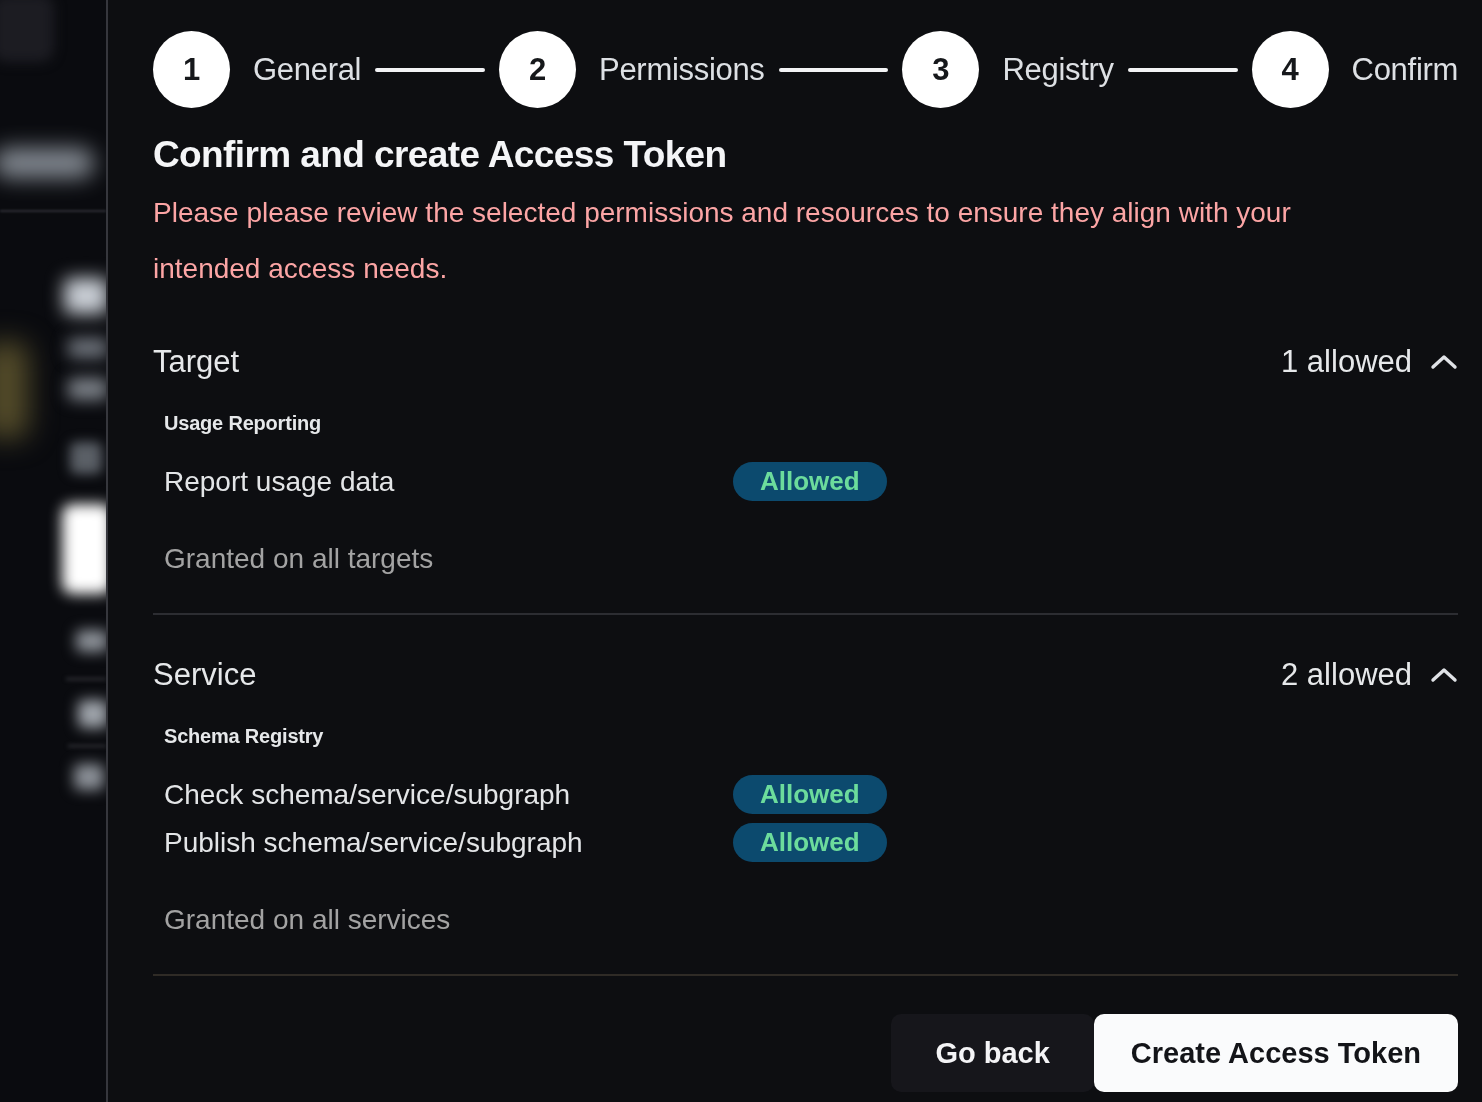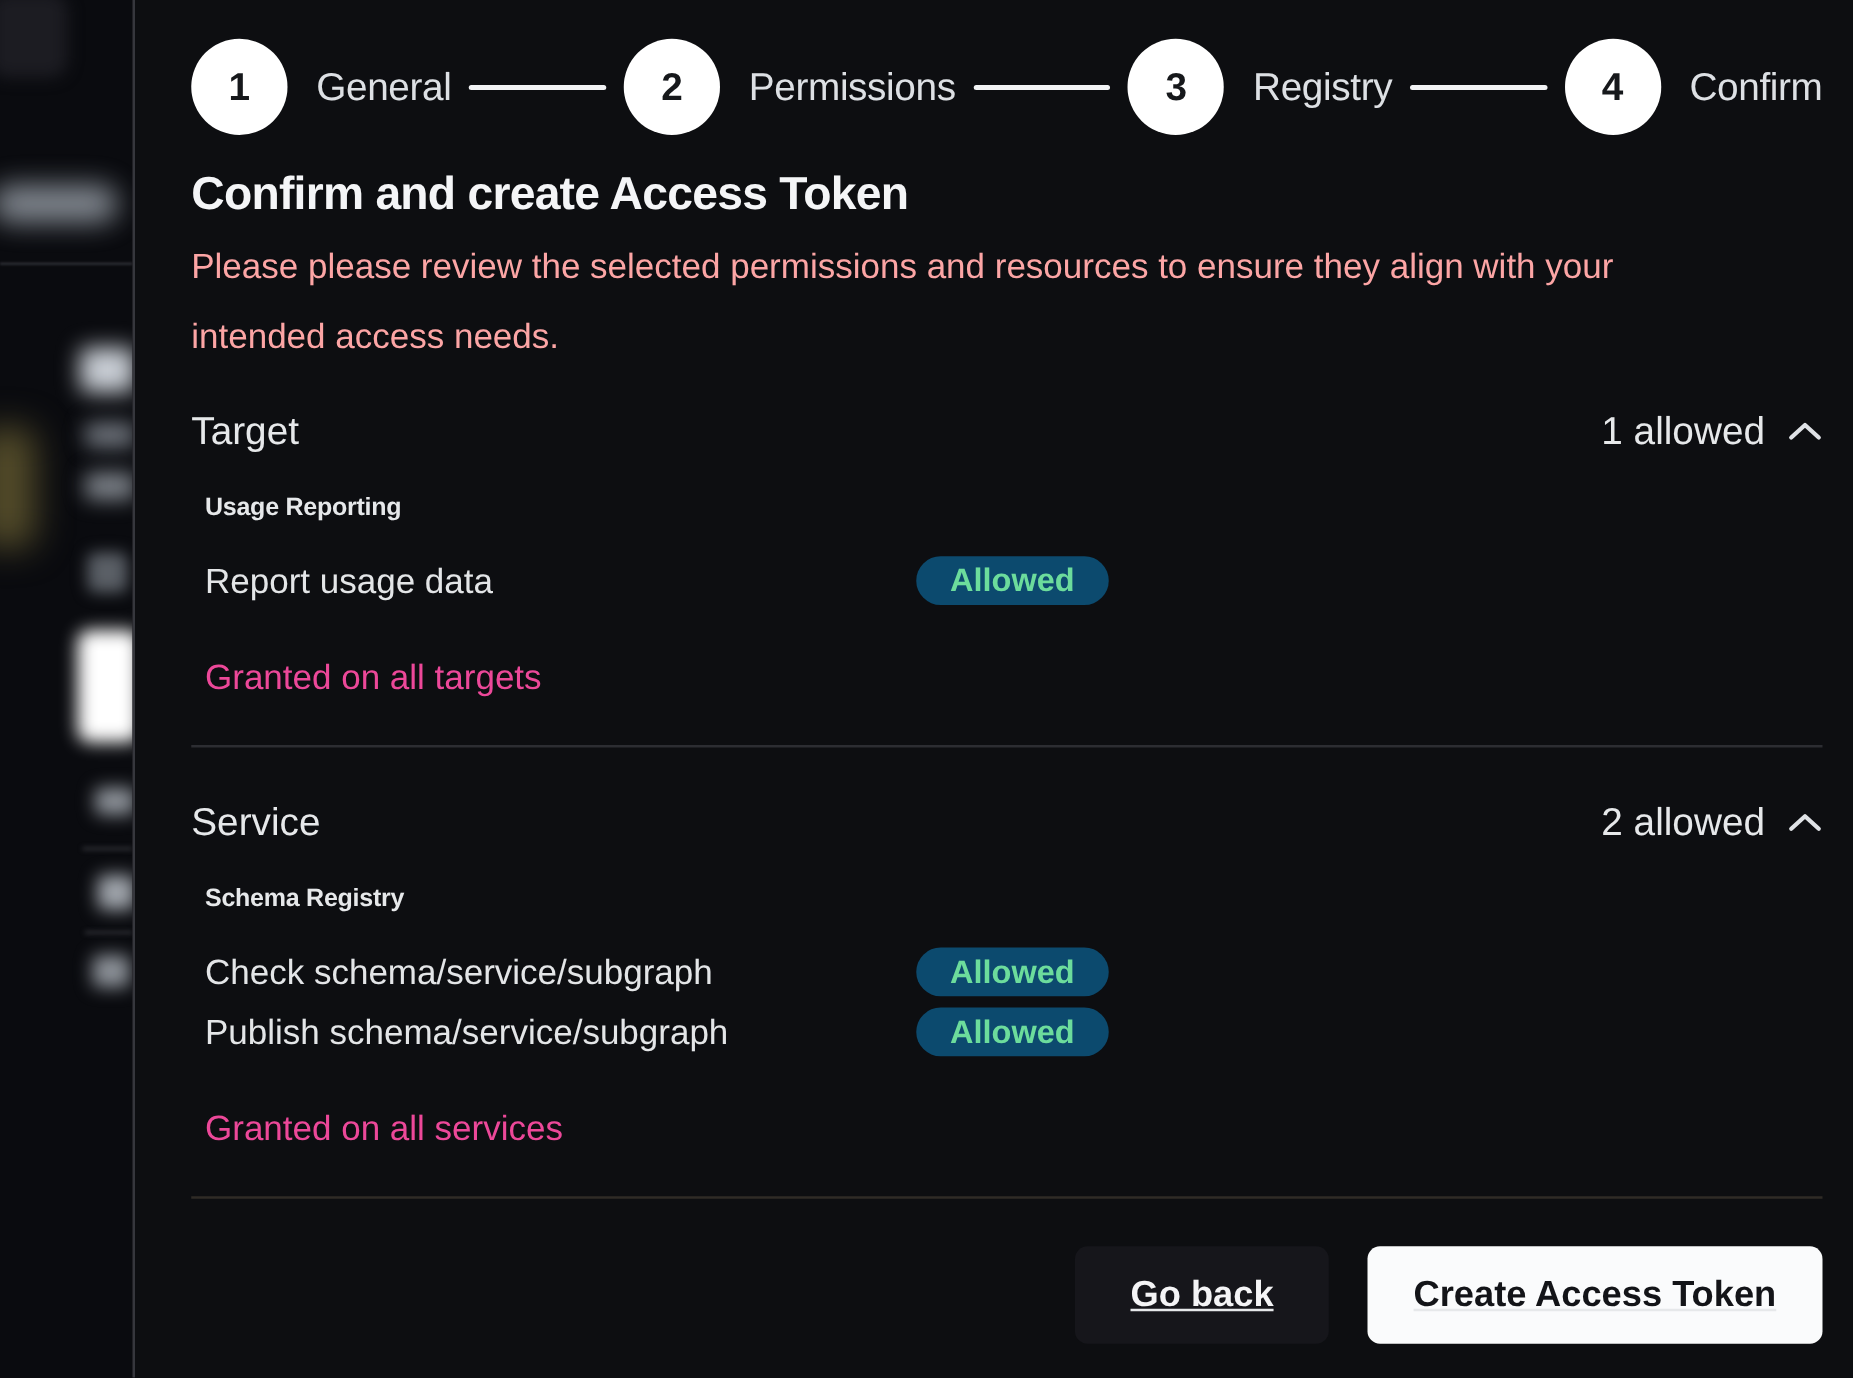--- a/index.html
+++ b/index.html
@@ -64,47 +64,47 @@
     color: #f4f5f7; letter-spacing: -0.6px;
   }
   .page-subtitle {
     margin-top: 9px; font-size: 28px; line-height: 56px;
     color: #fca5a5; max-width: 1230px; font-weight: 400;
   }
   
   .section-header {
     display: flex; justify-content: space-between; align-items: center;
   }
-  .section-header.first { margin-top: 30px; }
+  .section-header.first { margin-top: 47px; }
   .section-header.second { margin-top: 42px; }
   .section-name { font-size: 31px; font-weight: 500; color: #e6e8ea; }
   .section-count {
     display: flex; align-items: center; gap: 18px; cursor: pointer;
     font-size: 31px; font-weight: 500; color: #e6e8ea;
   }
   .chevron { width: 28px; height: 18px; display: block; color: #dfe2e6; }
   .group { margin-left: 11px; margin-top: 32px; }
   .group-title { font-size: 20px; font-weight: 700; color: #e6e8ea; letter-spacing: -0.2px; }
   .perm-row { display: flex; align-items: center; }
   .perm-row.gap-lg { margin-top: 27px; }
   .perm-row.gap-sm { margin-top: 9px; }
   .perm-label { flex: 0 0 569px; font-size: 28px; font-weight: 400; color: #e3e5e7; }
   .badge {
     background: #0c4a6e; color: #6cdc9c;
     font-size: 26px; font-weight: 700;
     padding: 6px 27px; border-radius: 999px; line-height: 27px;
   }
-  .granted { margin-left: 11px; margin-top: 42px; font-size: 28px; color: #ec4899; }
+  .granted { margin-left: 11px; margin-top: 42px; font-size: 28px; color: #a3a3a3; }
   .divider { height: 2px; margin-top: 38px; border: none; }
   .divider.d1 { background: #2c2d32; }
   .divider.d2 { background: #2f2b26; }
   
   .footer {
     display: flex; justify-content: flex-end; align-items: center;
-    gap: 31px; margin-top: 38px; text-decoration: underline;
+    margin-top: 38px;
   }
   .btn {
     height: 78px; border: none; border-radius: 10px;
     font-family: "Liberation Sans", sans-serif;
     font-size: 29px; font-weight: 700; cursor: pointer;
     display: flex; align-items: center; justify-content: center;
   }
   .btn-secondary { background: #16161b; color: #f4f4f6; padding: 0 44px; }
   .btn-primary   { background: #fafbfc; color: #131418; padding: 0 37px; }
 </style>

